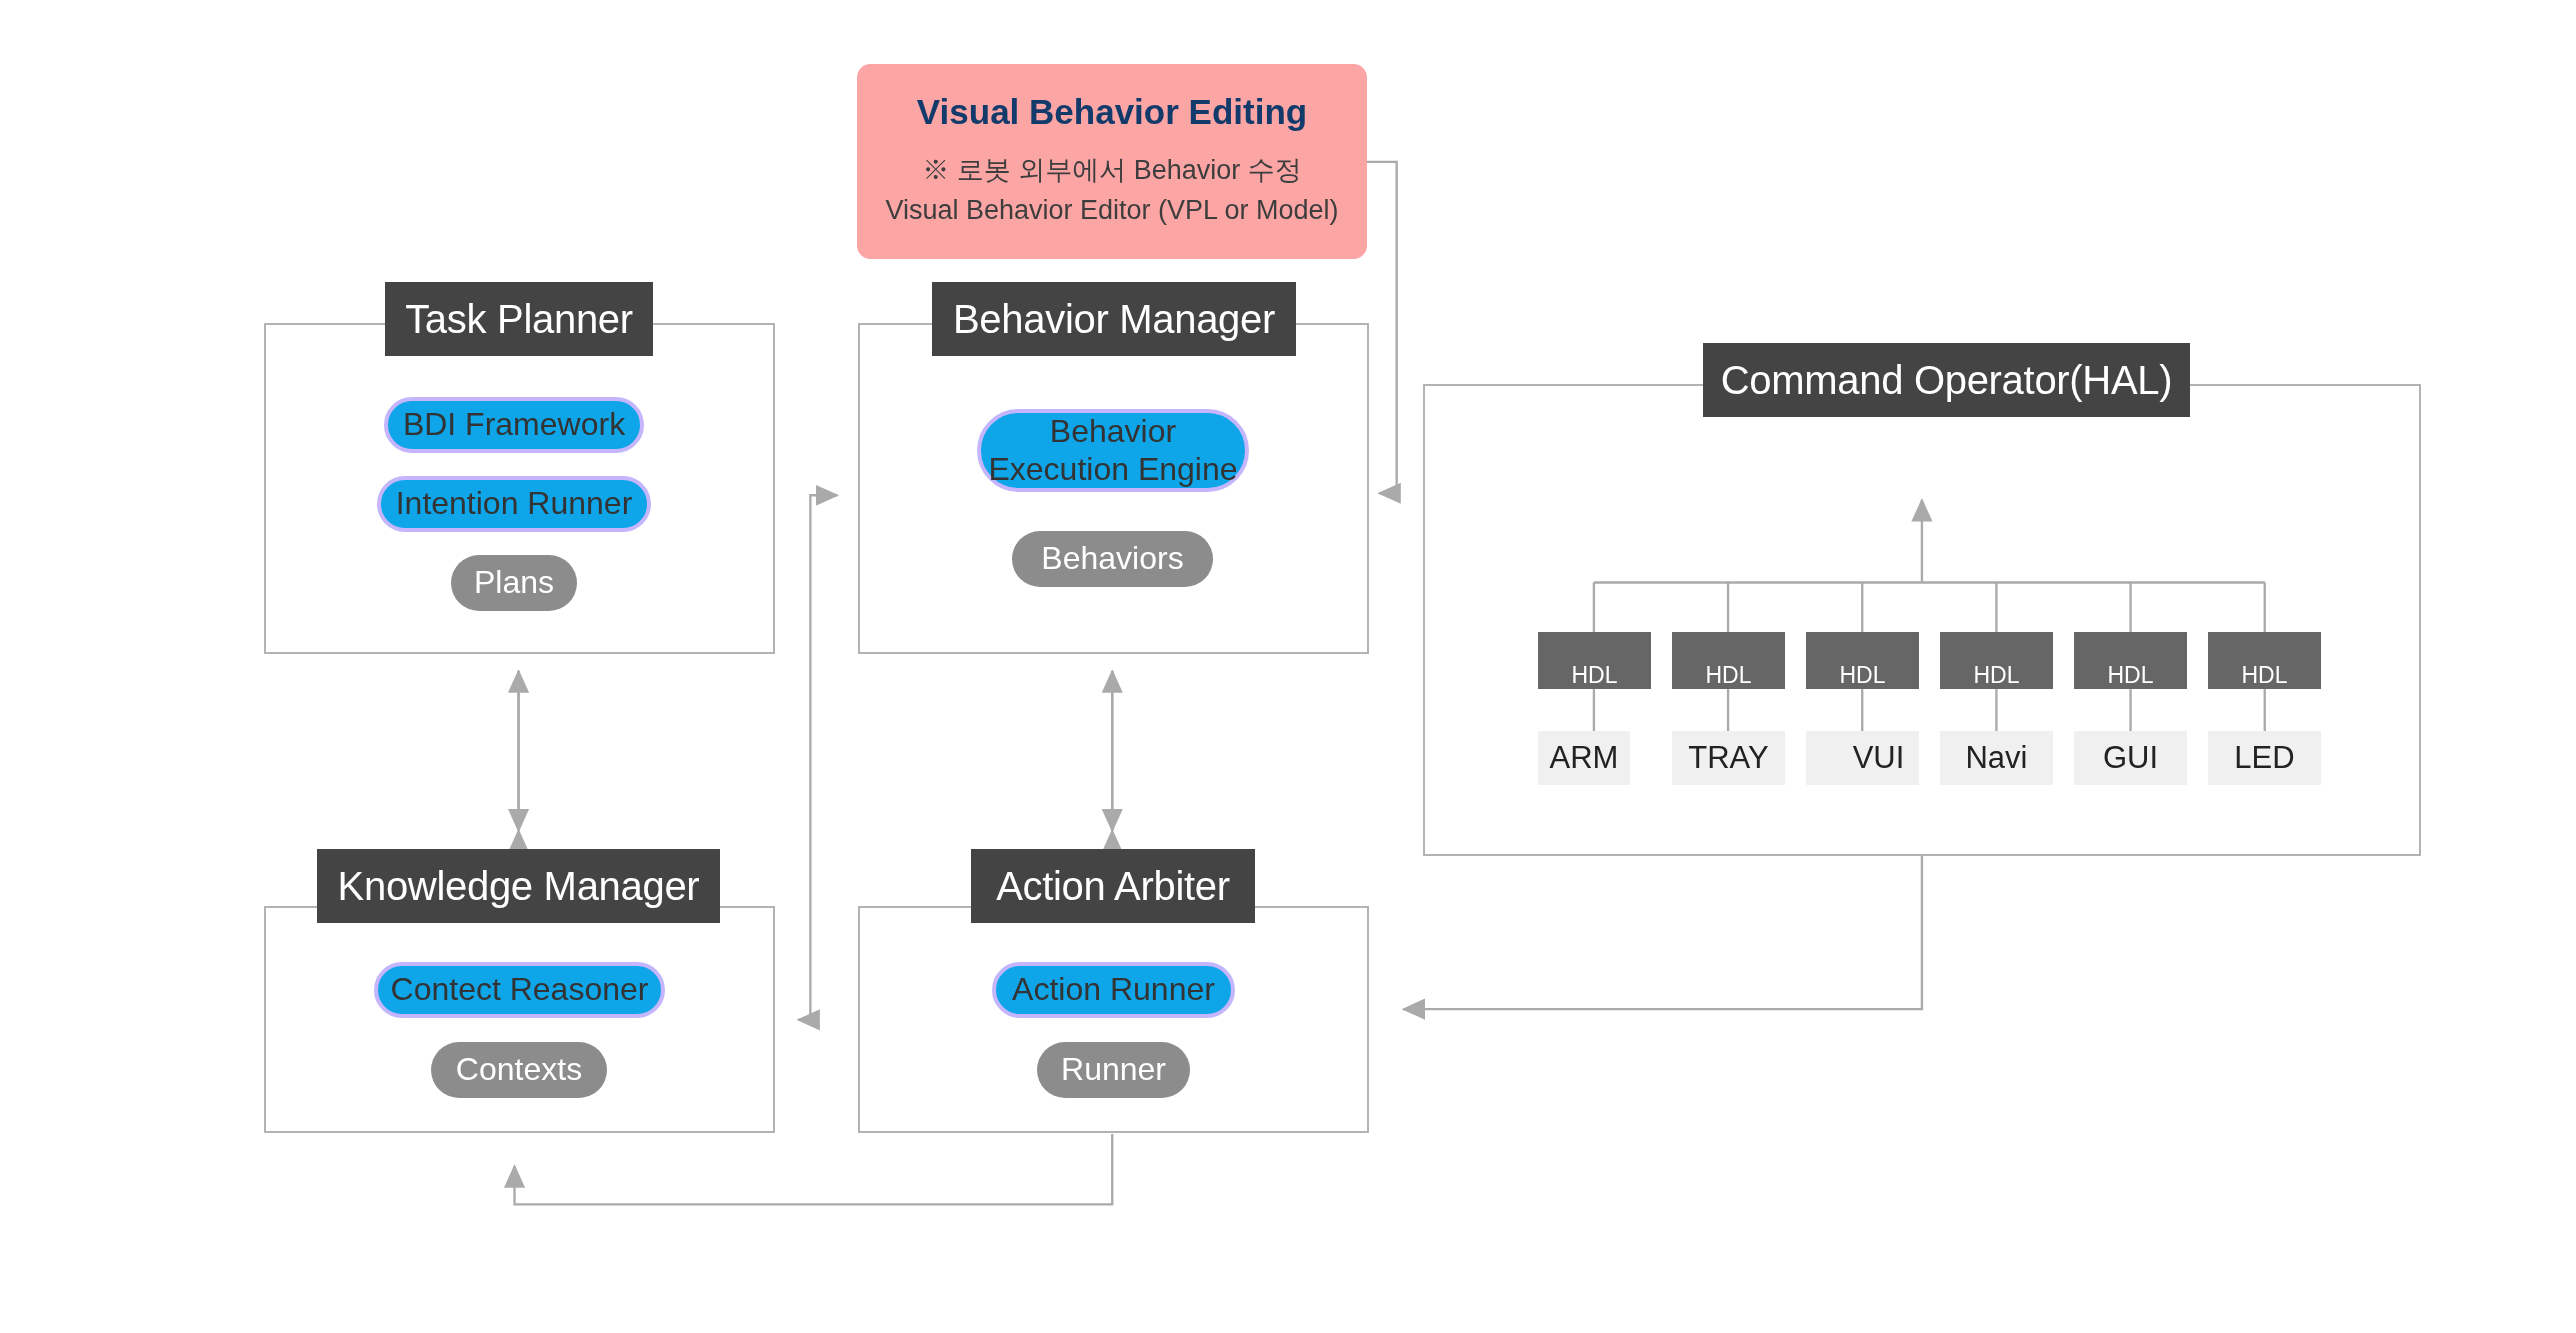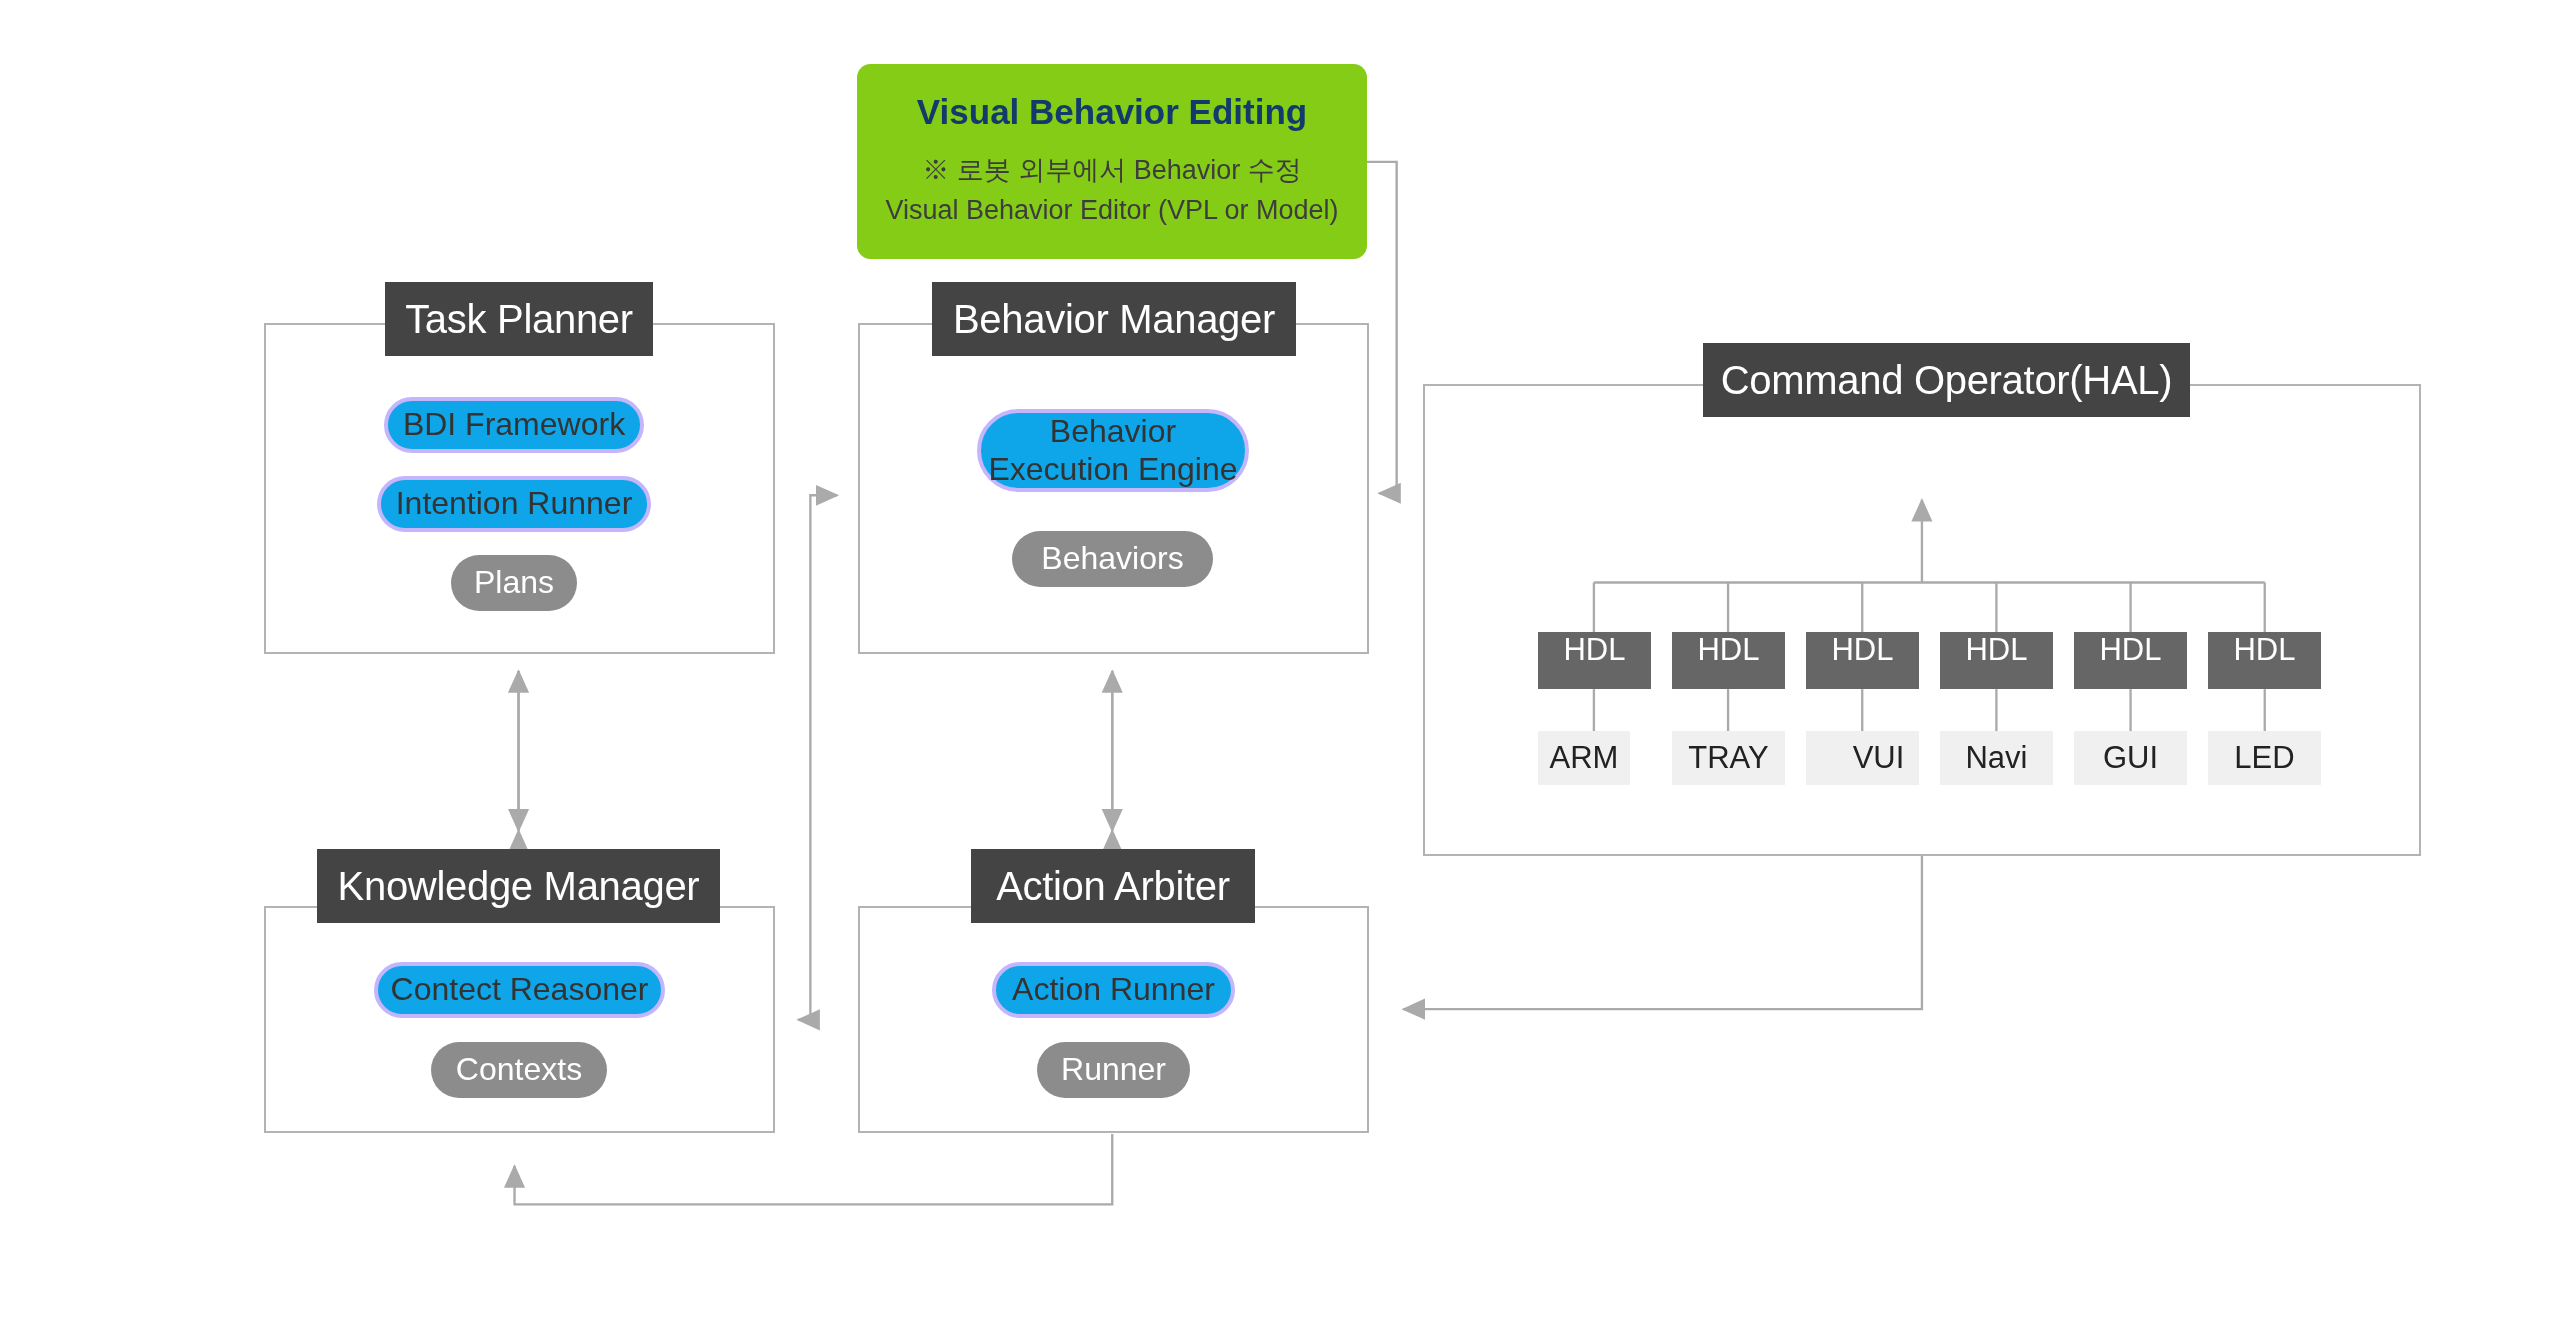--- a/index.html
+++ b/index.html
@@ -8,27 +8,27 @@
   #wires{position:absolute;left:0;top:0;width:2576px;height:1334px;}
 
   .module{position:absolute;border:2px solid #b3b3b3;background:transparent;box-sizing:border-box;}
   .mod-header{position:absolute;background:#444444;color:#ffffff;display:flex;align-items:center;
               justify-content:center;font-size:40px;font-weight:400;letter-spacing:-0.3px;white-space:nowrap;}
   .pill{position:absolute;box-sizing:border-box;display:flex;align-items:center;justify-content:center;
         text-align:center;border-radius:670px;font-size:32px;line-height:1.18;}
   .pill.outline{background:#0ea5e9;border:4px solid #c4b5fd;color:#333333;}
   .pill.filled{background:#8c8c8c;border:none;color:#ffffff;}
 
-  .editor-panel{position:absolute;background:#84cc16;border-radius:13.4px;box-sizing:border-box;
+  .editor-panel{position:absolute;background:#fca5a5;border-radius:13.4px;box-sizing:border-box;
                 display:flex;flex-direction:column;align-items:center;justify-content:center;}
   .editor-title{color:#123a6b;font-size:35px;font-weight:700;margin-bottom:17.4px;white-space:nowrap;}
   .editor-line{color:#3d3d3d;font-size:27px;line-height:1.5;white-space:nowrap;}
 
-  .hdl-box{position:absolute;background:#666666;color:#ffffff;display:flex;align-items:flex-start;
-           justify-content:center;font-size:31px;box-sizing:border-box;}
+  .hdl-box{position:absolute;background:#666666;color:#ffffff;display:flex;align-items:flex-end;
+           justify-content:center;font-size:23px;box-sizing:border-box;}
   .dev-box{position:absolute;background:#f0f0f0;color:#222222;display:flex;align-items:center;
            justify-content:center;font-size:31px;box-sizing:border-box;}
 </style>
 </head>
 <body>
 
 <div id="stage">
 
   <svg id="wires" viewBox="0 0 3840 1988" xmlns="http://www.w3.org/2000/svg">
     <defs>

